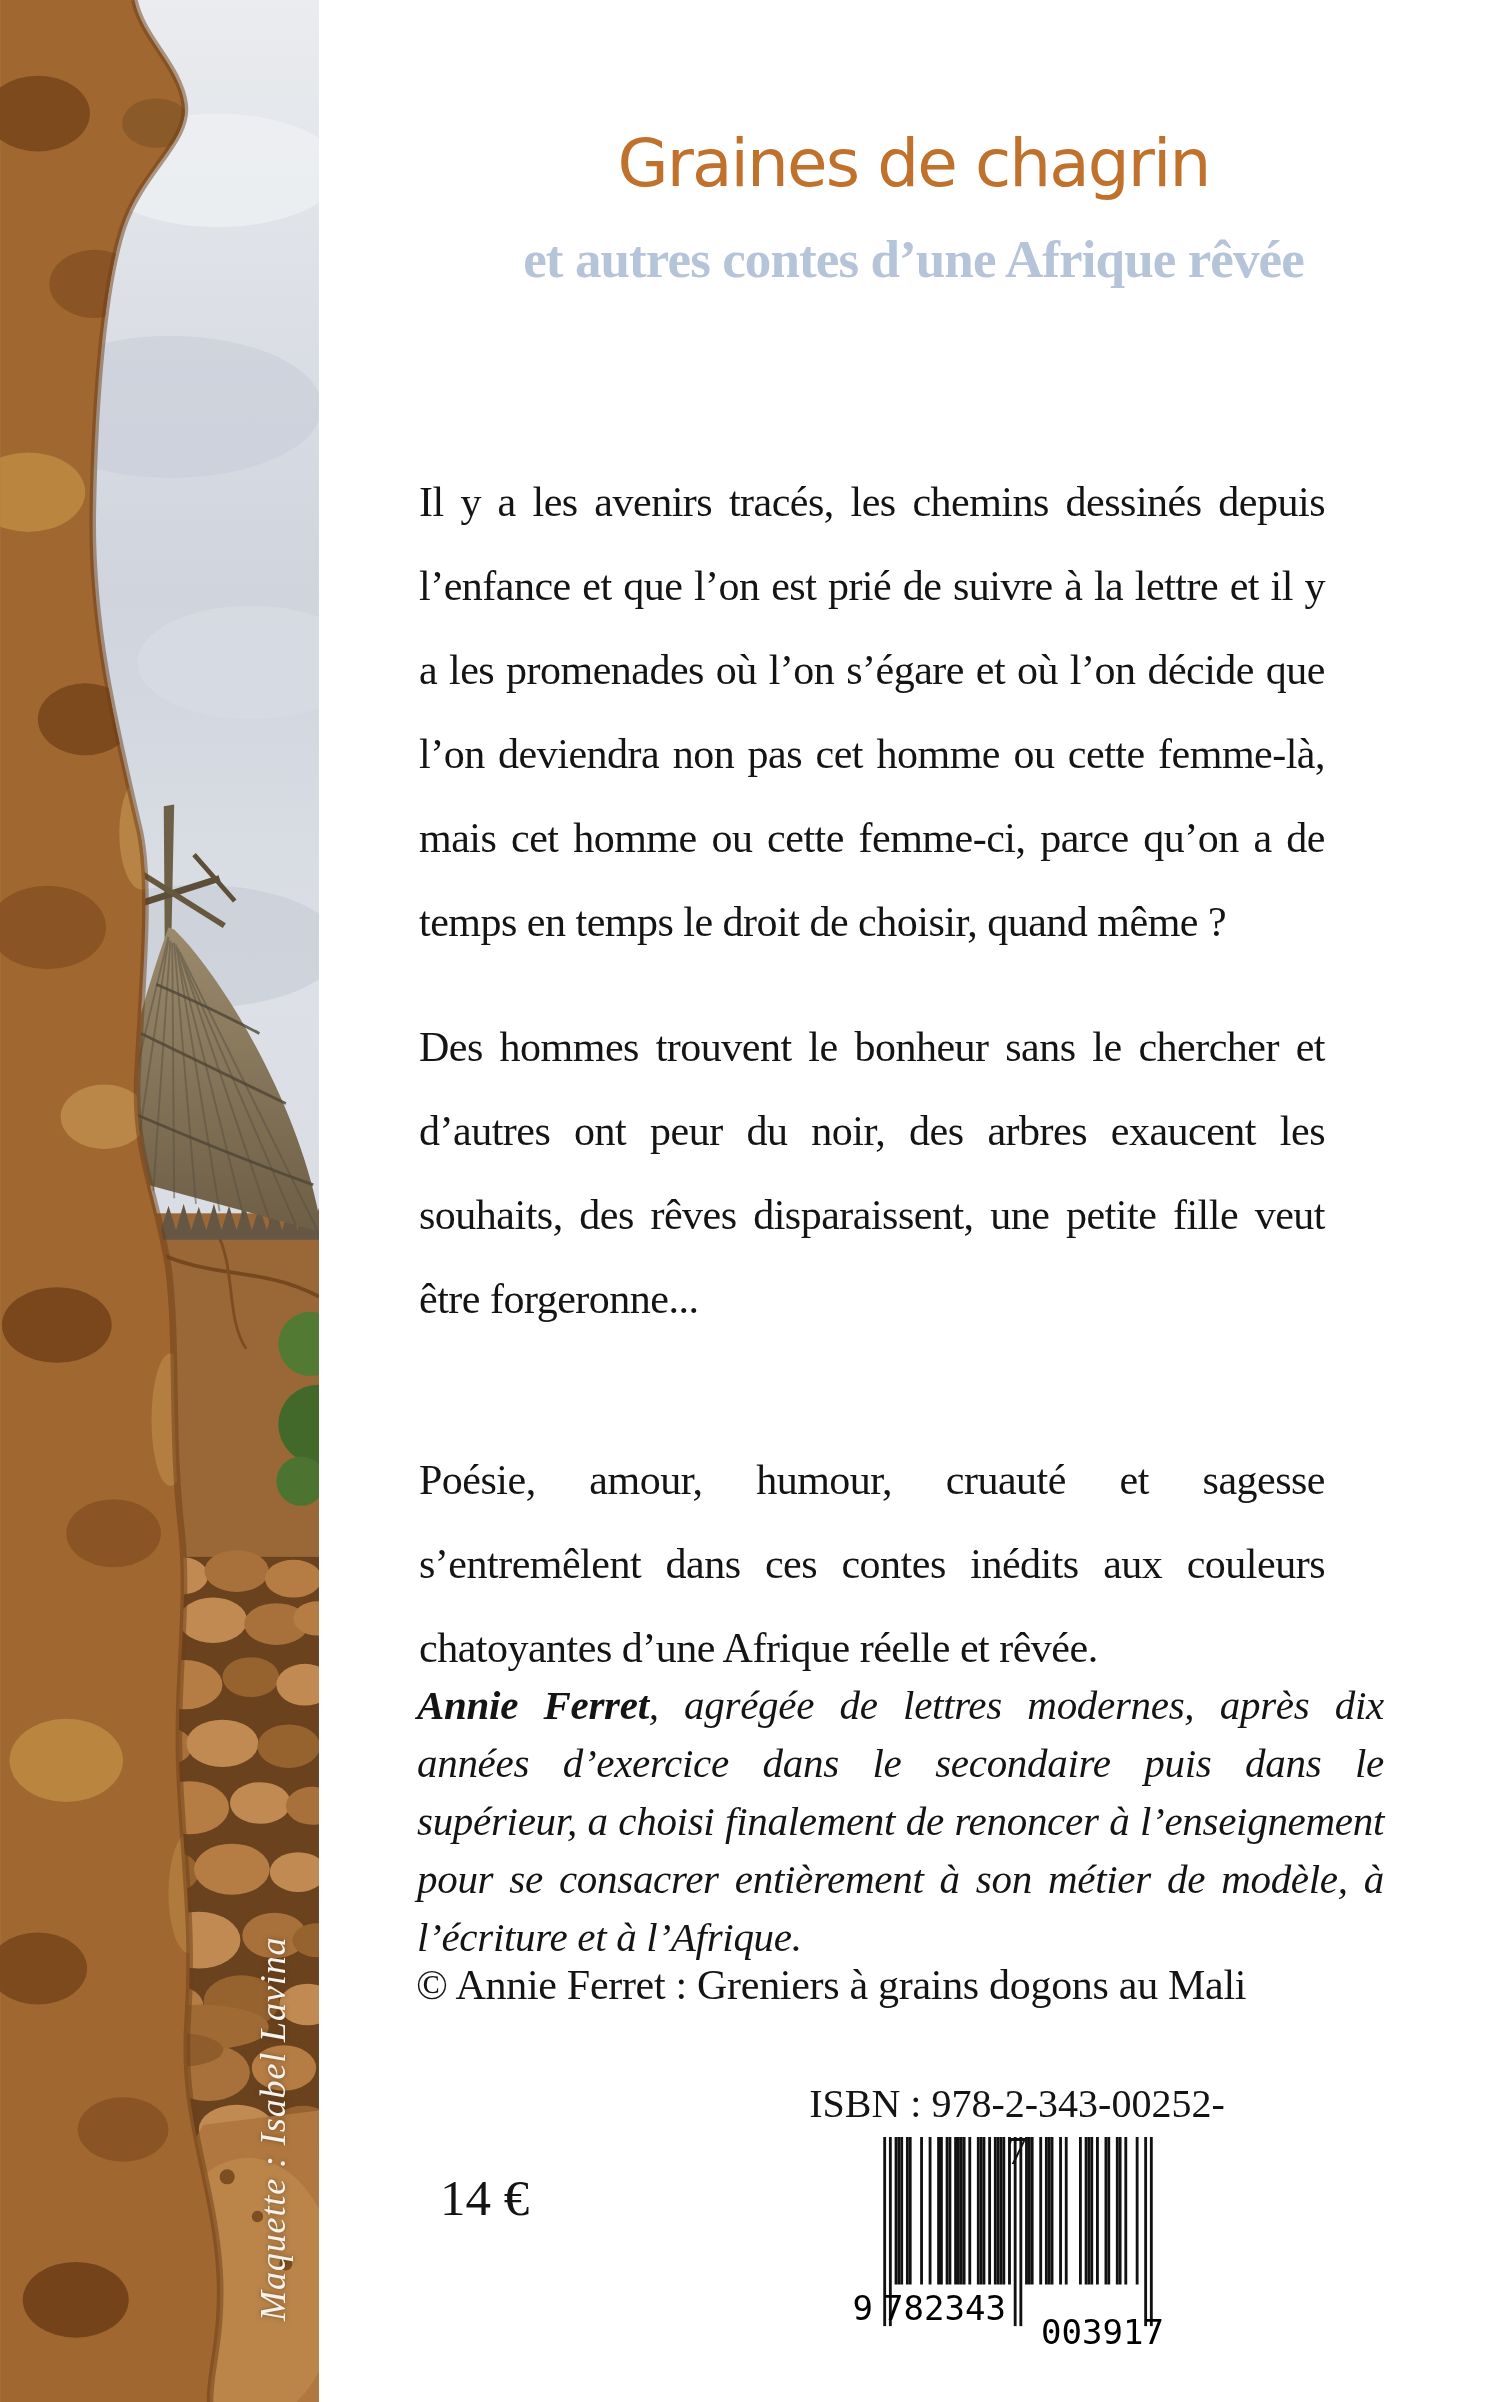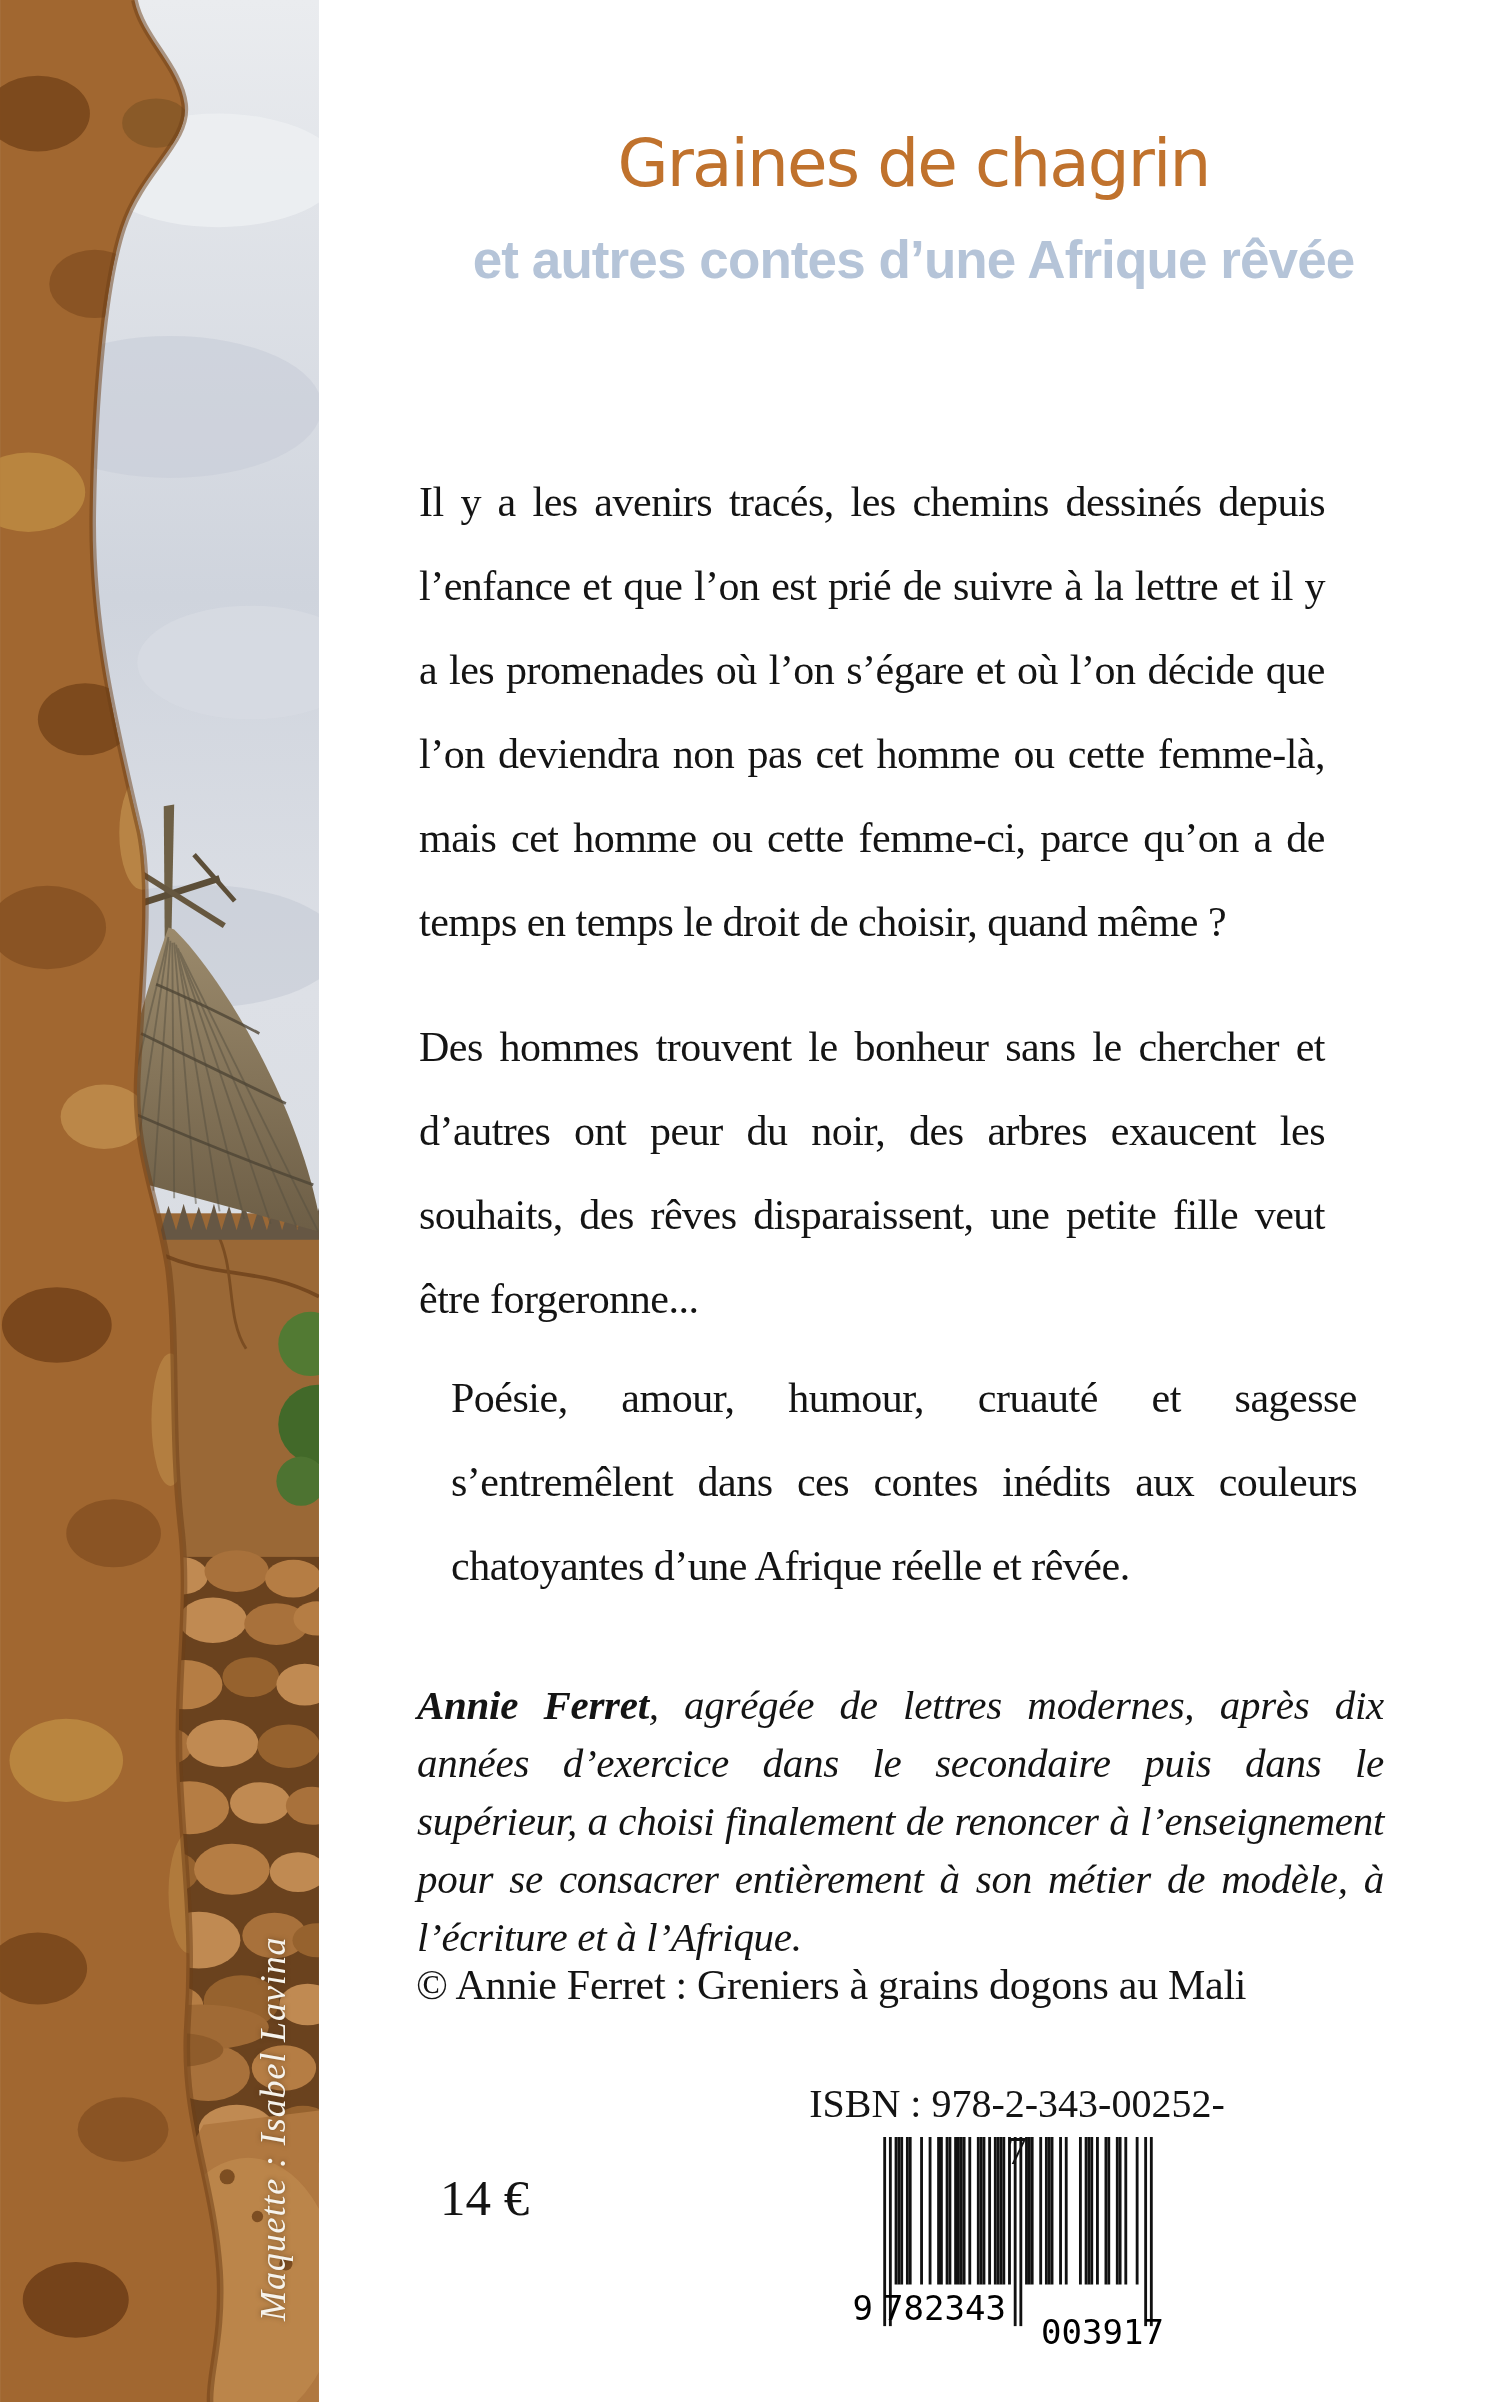--- a/index.html
+++ b/index.html
@@ -15,28 +15,28 @@
         font-style:italic;font-size:36px;letter-spacing:0.9px;color:#f6f3ec;
         text-shadow:0 0 5.7px rgba(70,45,20,.55);white-space:nowrap;}
 
   
   .content{position:absolute;left:319px;top:0;width:1189px;height:2403px;background:#fff;}
 
   .title{position:absolute;left:0;width:100%;top:125px;text-align:center;
          font-family:"DejaVu Sans",sans-serif;font-weight:400;font-size:66px;
          letter-spacing:-1.9px;color:#c0722d;}
   .subtitle{position:absolute;left:0;width:100%;top:229px;text-align:center;
-         font-family:Liberation Sans, sans-serif;font-weight:700;font-size:53px;
+         font-family:Liberation Serif, serif;font-weight:700;font-size:53px;
          letter-spacing:-0.9px;color:#b5c4d8;}
 
   .para{position:absolute;left:100px;width:906px;text-align:justify;
         font-size:42px;line-height:84px;letter-spacing:-0.5px;}
   .para-1{top:418px;}
   .para-2{top:963px;}
-  .para-3{top:1314px;margin-left:32px;}
+  .para-3{top:1396px;}
 
   .bio{position:absolute;left:98px;top:1635px;width:967px;text-align:justify;
        font-style:italic;font-size:41px;line-height:58px;letter-spacing:-0.3px;}
   .bio .author{font-weight:700;}
 
   .photo-credit{position:absolute;left:97px;top:1961px;width:1060px;
        font-size:42px;letter-spacing:-0.3px;}
 
   .isbn{position:absolute;left:490px;top:2080px;width:416px;text-align:center;
        font-size:40px;}

